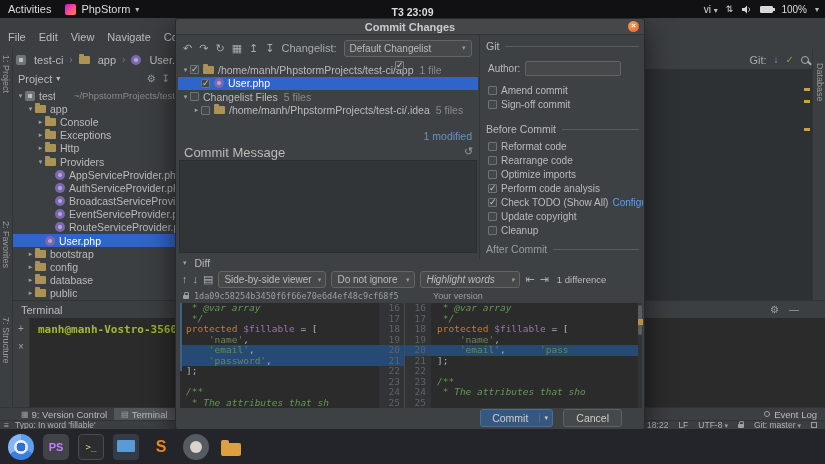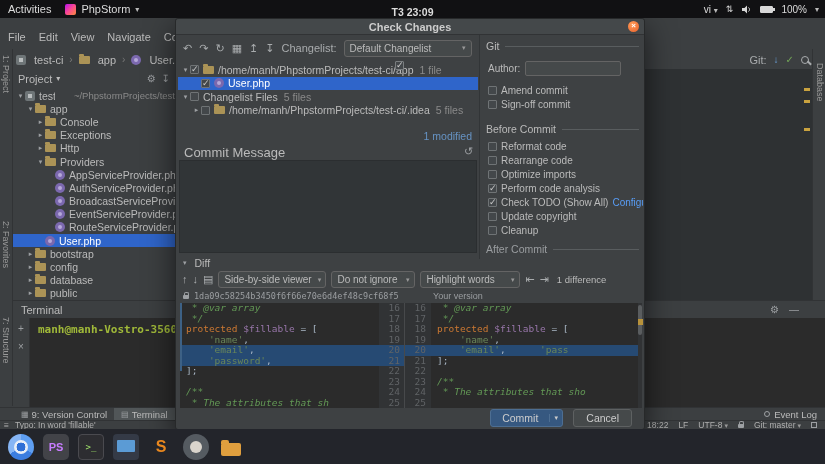--- a/index.html
+++ b/index.html
@@ -112,21 +112,21 @@
   .opt-list{position:absolute;left:8px;right:2px;}
   #git-opts{top:48px;}
   #before-opts{top:104px;}
   .opt-row{height:14px;display:flex;align-items:center;white-space:nowrap;overflow:hidden;}
   .opt-link{color:#589df6;margin-left:4px;}
   .diff-label{position:absolute;top:238px;left:7px;font-size:10.5px;color:#bbbbbb;display:flex;gap:8px;align-items:center;}
   .diff-label .tri{font-size:7px;color:#9da0a3;}
   .diff-toolbar{position:absolute;top:251px;left:6px;right:8px;height:19px;display:flex;align-items:center;gap:5px;color:#a9acae;font-size:10px;}
   .combo-viewer{width:108px;}
   .combo-ignore{width:84px;}
-  .combo-highlight{width:100px;}
+  .combo-highlight{width:100px;font-style:italic;}
   .diff-count{color:#bbbbbb;font-size:9.5px;margin-left:3px;white-space:nowrap;}
   .rev-row{position:absolute;top:271px;left:7px;right:8px;height:12px;font-size:9px;color:#9b9ea1;display:flex;align-items:center;}
   .rev-hash{font-family:"DejaVu Sans Mono",monospace;font-size:8.5px;}
   .your-version{position:absolute;left:250px;}
   .diff-table{position:absolute;top:284px;left:4px;width:460px;height:105px;background:#2b2b2b;font-family:"DejaVu Sans Mono",monospace;font-size:9.5px;line-height:10.5px;}
   .drow{display:flex;height:10.5px;}
   .dcell{white-space:pre;overflow:hidden;}
   .dcell-lcode{width:199px;padding-left:6px;background:#2b2b2b;color:#a9b7c6;}
   .dcell-lnum{width:25px;background:#313335;color:#606366;text-align:right;padding-right:4px;flex:none;}
   .dcell-rnum{width:27px;background:#313335;color:#606366;text-align:right;padding-right:5px;border-left:1px solid #47494b;flex:none;}
@@ -136,21 +136,21 @@
   .tk-kw{color:#cc7832;}
   .tk-var{color:#9876aa;}
   .tk-str{color:#6a8759;}
   .tk-pl{color:#a9b7c6;}
   .diff-cb{position:absolute;left:219px;top:42px;width:9px;height:9px;border:1px solid #7a7e80;background:#43474a;border-radius:1px;z-index:2;}
   .diff-cb::after{content:"✓";position:absolute;left:0;top:-2px;font-size:9px;color:#cfcfcf;}
   .change-marker{position:absolute;left:4px;top:284px;width:2px;height:68px;background:#3d6185;}
   .dlg-scroll{position:absolute;right:2px;top:284px;width:4px;height:105px;background:#313335;}
   .dlg-scroll::after{content:"";position:absolute;top:2px;left:0;width:4px;height:30px;background:#5a5d5f;border-radius:2px;}
   .diff-mark{position:absolute;right:1px;top:300px;width:5px;height:6px;background:#b8923b;}
-  .dlg-bottom{position:absolute;left:0;right:0;bottom:0;height:22px;display:flex;align-items:center;justify-content:flex-end;gap:10px;padding-right:12px;}
+  .dlg-bottom{position:absolute;left:0;right:0;bottom:0;height:22px;display:flex;align-items:center;justify-content:flex-end;gap:10px;padding-right:22px;}
   .btn{height:18px;border-radius:3px;font-size:10.5px;color:#cccccc;display:flex;align-items:center;}
   .btn-commit{background:#365880;border:1px solid #4d6e92;}
   .commit-main{padding:0 11px;}
   .commit-caret{width:13px;border-left:1px solid #4d6e92;text-align:center;font-size:7px;}
   .btn-cancel{background:#45494a;border:1px solid #5e6162;padding:0 12px;}
 
   
   .dock{position:absolute;left:0;bottom:0;width:825px;height:35px;background:#23252b;display:flex;align-items:center;gap:9px;padding-left:8px;z-index:95;}
   .dock-item{width:26px;height:26px;position:relative;border-radius:5px;flex:none;display:flex;align-items:center;justify-content:center;}
   .dock-item.active{background:rgba(255,255,255,.14);}
@@ -382,21 +382,21 @@
         <span><span>UTF-8</span><span class="sb-caret">▾</span></span>
         <span class="lock-ico"></span>
         <span><span>Git: master</span><span class="sb-caret">▾</span></span>
         <span class="sq-icon"></span>
       </div>
     </div>
   </div>
 
   <div class="dialog">
     <div class="dlg-title">
-      <span>Check Changes</span>
+      <span>Commit Changes</span>
       <span class="dlg-close">×</span>
     </div>
 
     <div class="dlg-toolbar">
       <span class="dlg-tb-icon">↶</span>
       <span class="dlg-tb-icon">↷</span>
       <span class="dlg-tb-icon">↻</span>
       <span class="dlg-tb-icon">▦</span>
       <span class="dlg-tb-icon">↥</span>
       <span class="dlg-tb-icon">↧</span>

